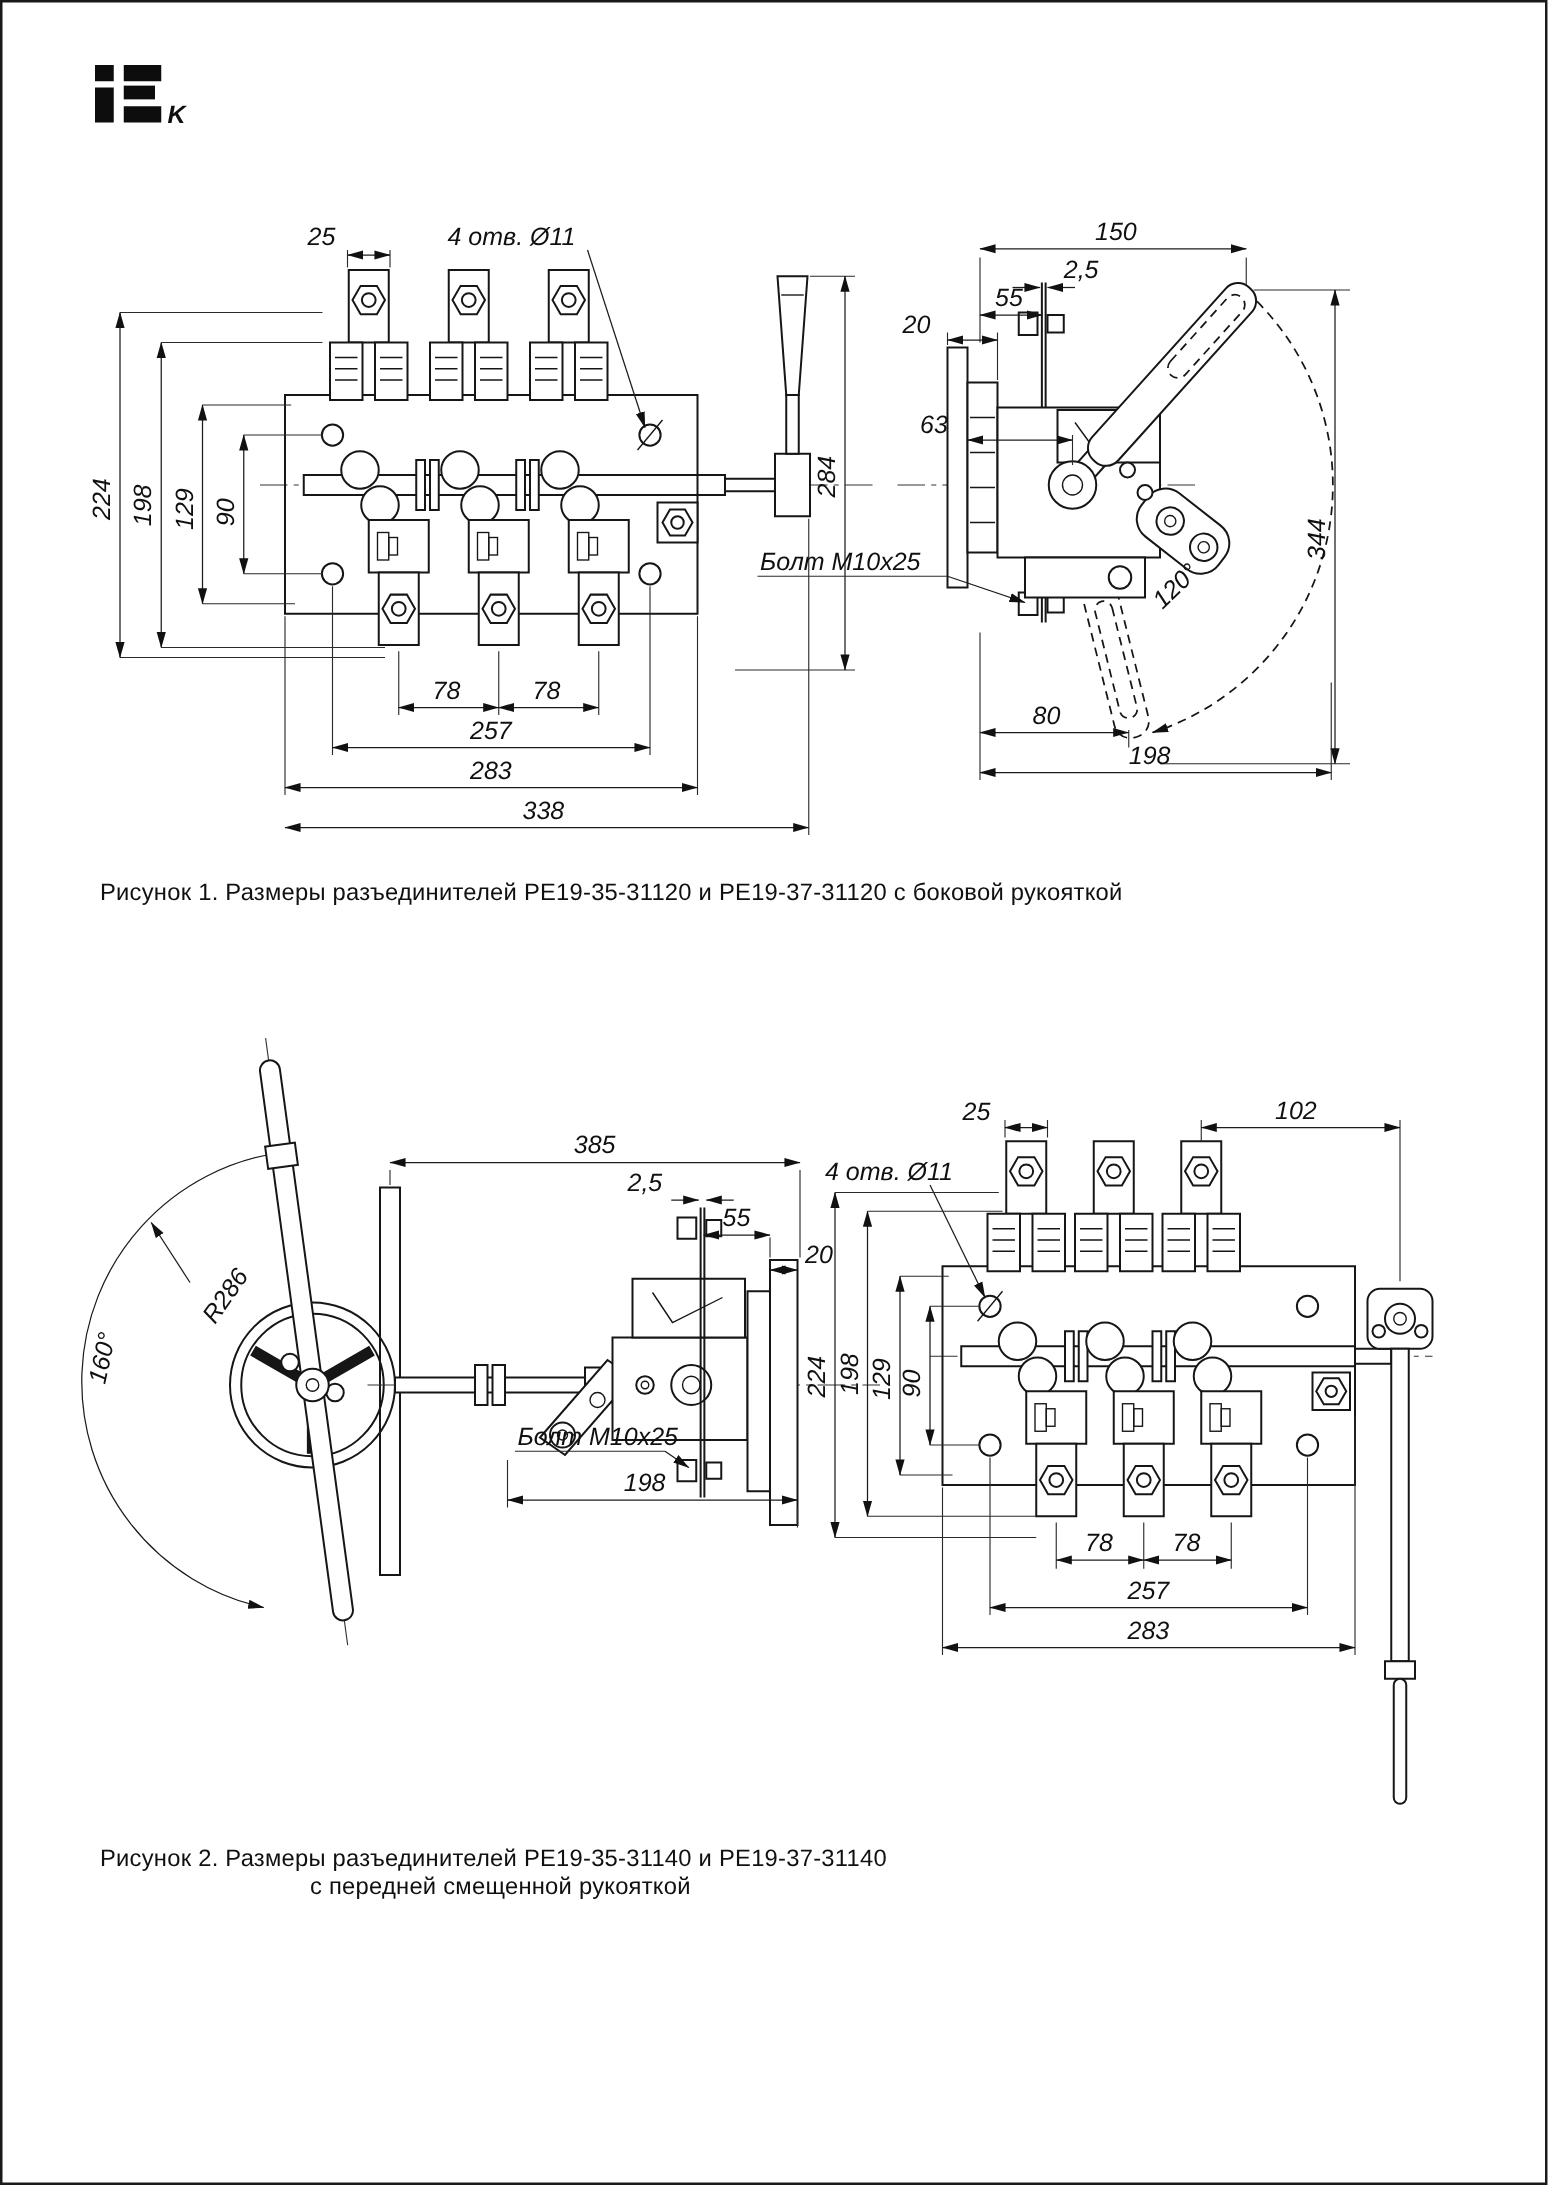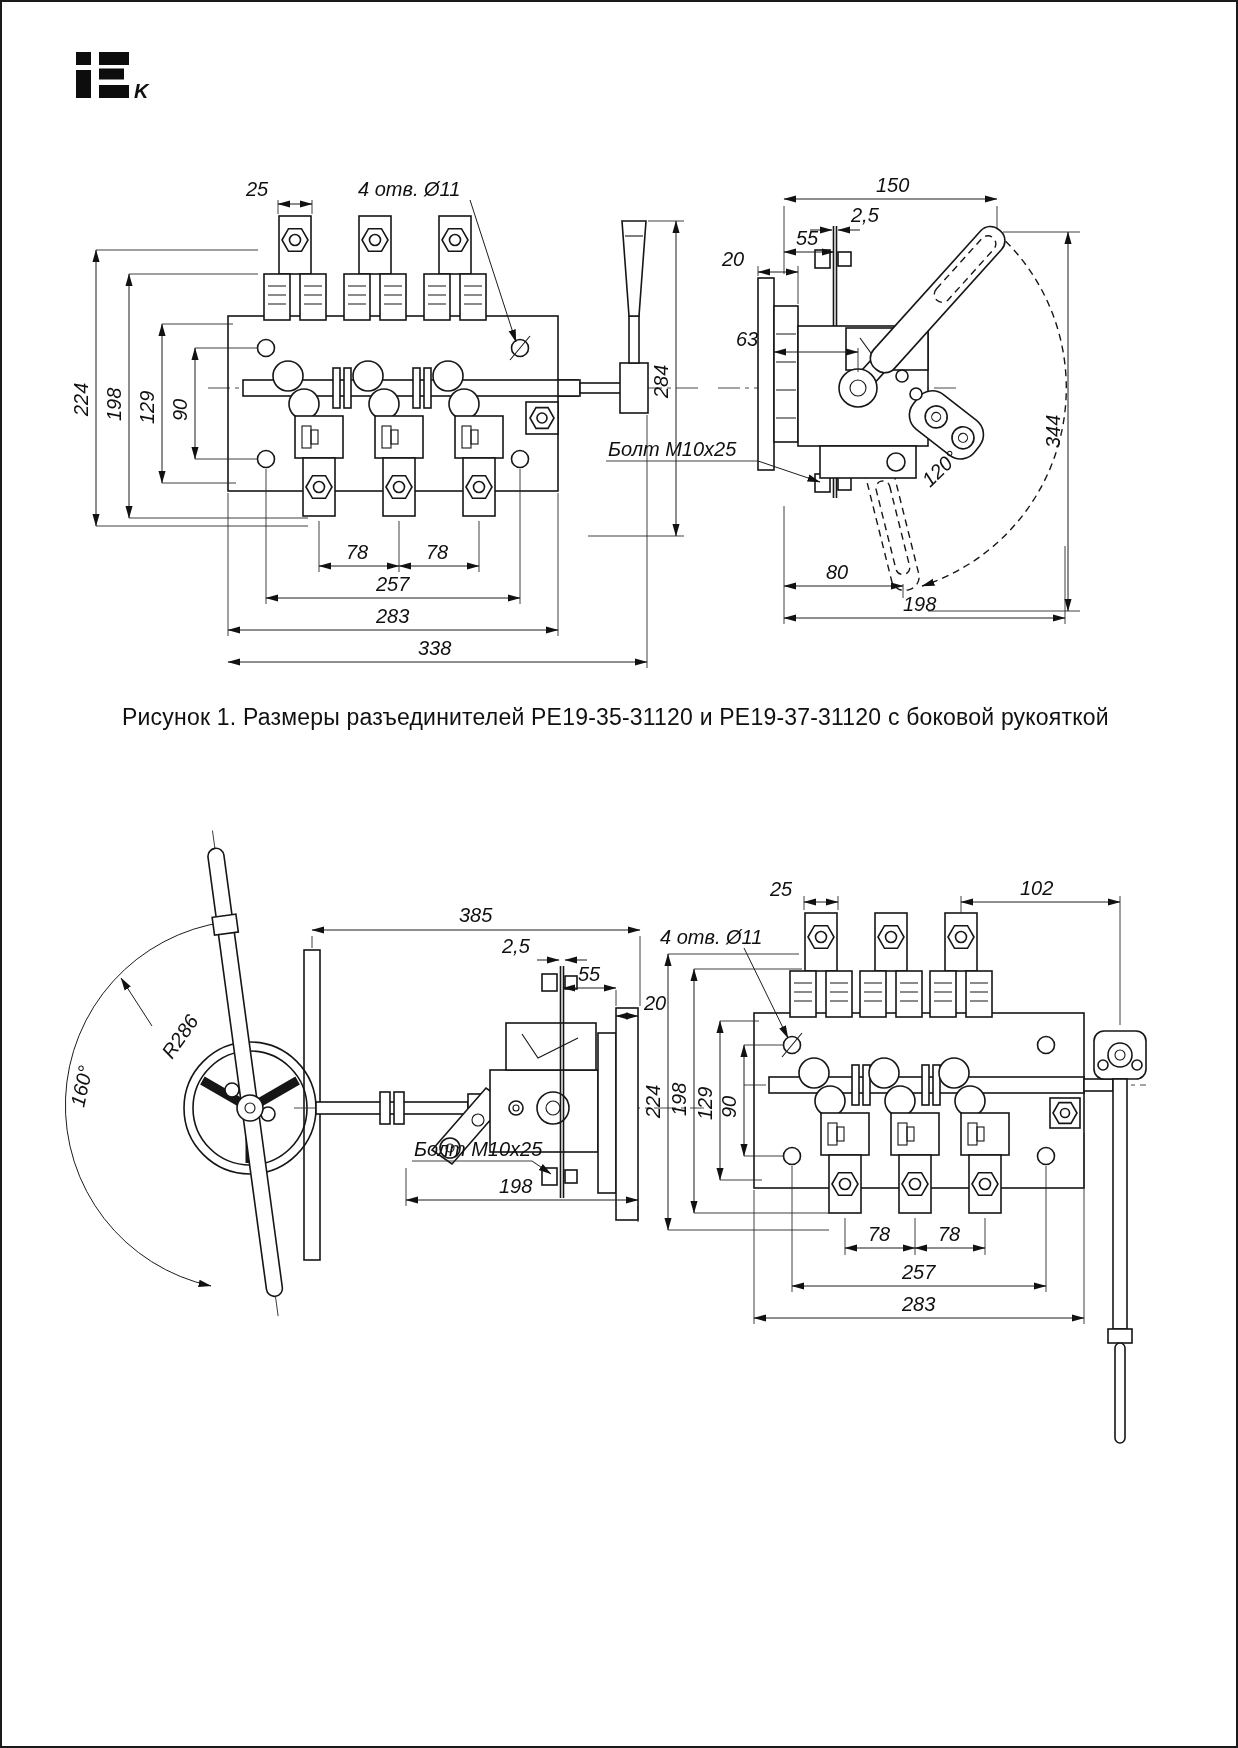--- a/index.html
+++ b/index.html
@@ -1,20 +1,20 @@
 <!DOCTYPE html>
 <html><head>
 <meta charset="utf-8">
 <style>
   html,body{margin:0;padding:0;background:#888;}
   .page{position:relative;width:1238px;height:1748px;background:#fff;
         outline:2px solid #1a1a1a;outline-offset:-2px;overflow:hidden;
         font-family:"Liberation Sans",sans-serif;}
   .abs{position:absolute;}
-  .caption{font-size:23px;color:#101010;letter-spacing:.2px;white-space:nowrap;margin-left:42px;}
+  .caption{font-size:19px;color:#101010;letter-spacing:.2px;white-space:nowrap;}
   .cap2line{margin-left:168px;}
   svg text{font-family:"Liberation Sans",sans-serif;font-style:italic;
            font-size:20px;fill:#101010;}
   svg text.note{font-size:20px;}
   .ol{fill:none;stroke:#161616;stroke-width:1.6;}
   .olw{fill:#ffffff;stroke:#161616;stroke-width:1.6;}
   .det{fill:none;stroke:#161616;stroke-width:1.1;}
   .dl{fill:none;stroke:#1c1c1c;stroke-width:1;}
   .ext{fill:none;stroke:#2a2a2a;stroke-width:.9;}
   .cl{fill:none;stroke:#333;stroke-width:.9;stroke-dasharray:22 5 4 5;}
@@ -389,14 +389,18 @@
       <path class="ext" d="M738,348 V474 M992,348 V474"></path>
       <line class="dl" x1="738" y1="468" x2="992" y2="468" marker-start="url(#f2a)" marker-end="url(#f2a)"></line>
       <text x="848" y="461">257</text>
 
       <path class="ext" d="M700,372 V506 M1030,315 V506"></path>
       <line class="dl" x1="700" y1="500" x2="1030" y2="500" marker-start="url(#f2a)" marker-end="url(#f2a)"></line>
       <text x="848" y="493">283</text>
     </g>
   </svg>
 
+  <div class="abs caption" style="left:80px;top:1477px">
+    <div>Рисунок 2. Размеры разъединителей РЕ19-35-31140 и РЕ19-37-31140</div>
+    <div class="cap2line">с передней смещенной рукояткой</div>
+  </div>
 
 </div>
 
 </body></html>

